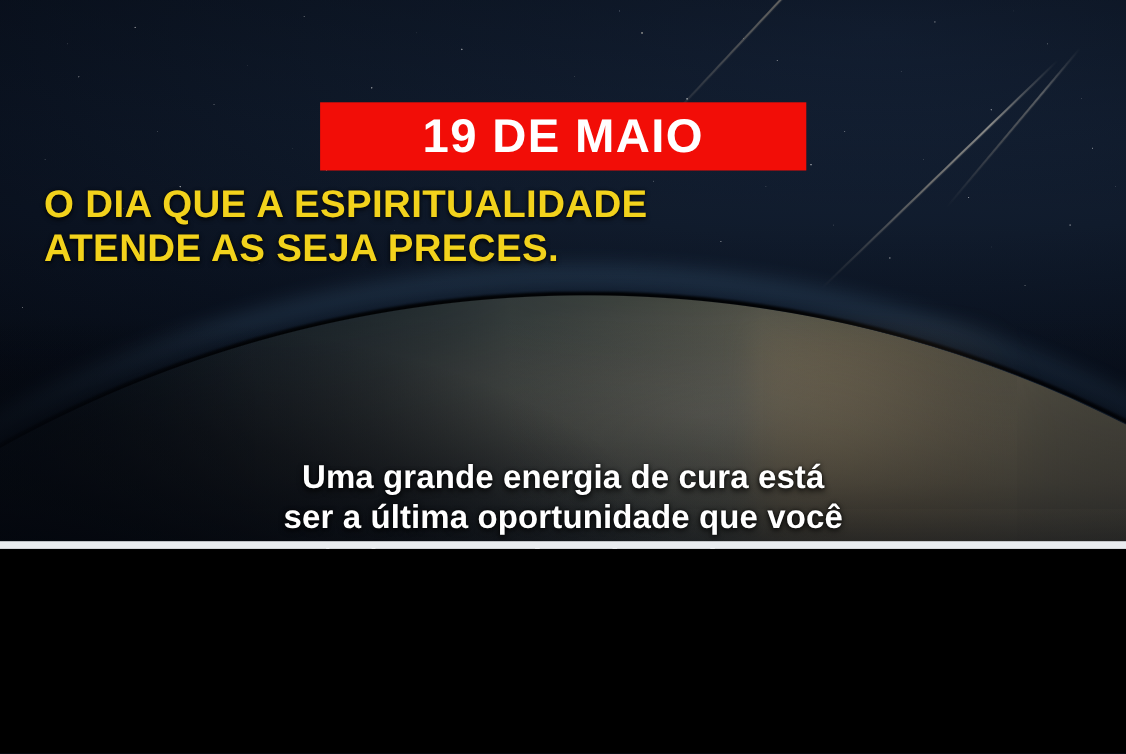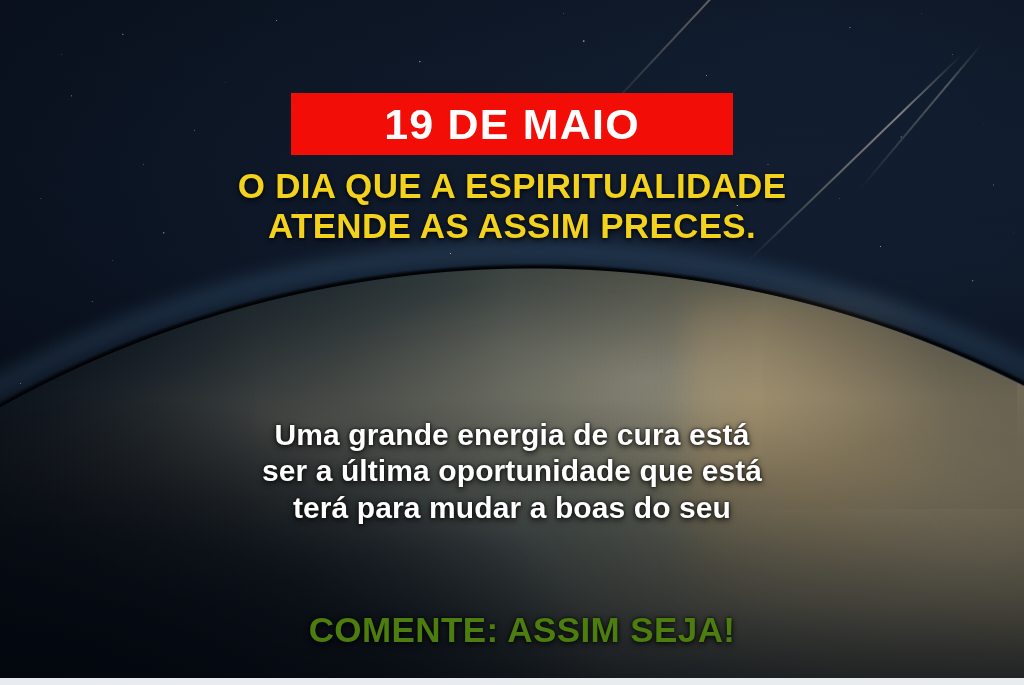--- a/index.html
+++ b/index.html
@@ -3,21 +3,21 @@
 <meta charset="utf-8">
 <style>
   html, body {
     margin: 0;
     padding: 0;
     background: #000;
   }
   #poster {
     position: relative;
     width: 1024px;
-    height: 685px;
+    height: 499px;
     overflow: hidden;
     font-family: "Liberation Sans", sans-serif;
     background: #0b1320;
     user-select: none;
   }
 
   
   .layer { position: absolute; inset: 0; }
 
   .space-base {
@@ -209,21 +209,21 @@
     font-weight: bold;
     letter-spacing: 1.2px;
     line-height: 1;
     white-space: nowrap;
   }
 
   .headline {
     position: absolute;
     left: 0; right: 0;
     top: 166px;
-    text-align: center;
+    text-align: left;
     color: #f2d21c;
     font-size: 35px;
     font-weight: bold;
     line-height: 1.15;
     letter-spacing: .3px;
     text-shadow: 0 2px 5px rgba(0,0,0,.75), 0 0 2px rgba(0,0,0,.65);
     padding: 0 40px;
   }
 
   .body-copy {
@@ -284,26 +284,26 @@
   <div class="layer scrim"></div>
 
   <div class="content">
 
     <div class="date-banner">
       <span class="date-banner-text">19 DE MAIO</span>
     </div>
 
     <div class="headline">
       <span class="line">O DIA QUE A ESPIRITUALIDADE</span><br>
-      <span class="line">ATENDE AS ASSIM PRECES.</span>
+      <span class="line">ATENDE AS SEJA PRECES.</span>
     </div>
 
     <div class="body-copy">
       <span class="line">Uma grande energia de cura está</span>
-      <span class="line">ser a última oportunidade que está</span>
+      <span class="line">ser a última oportunidade que você</span>
       <span class="line">terá para mudar a boas do seu</span>
     </div>
 
     <div class="cta">COMENTE: ASSIM SEJA!</div>
 
   </div>
 
   <div class="bottom-edge"></div>
 </div>
 

